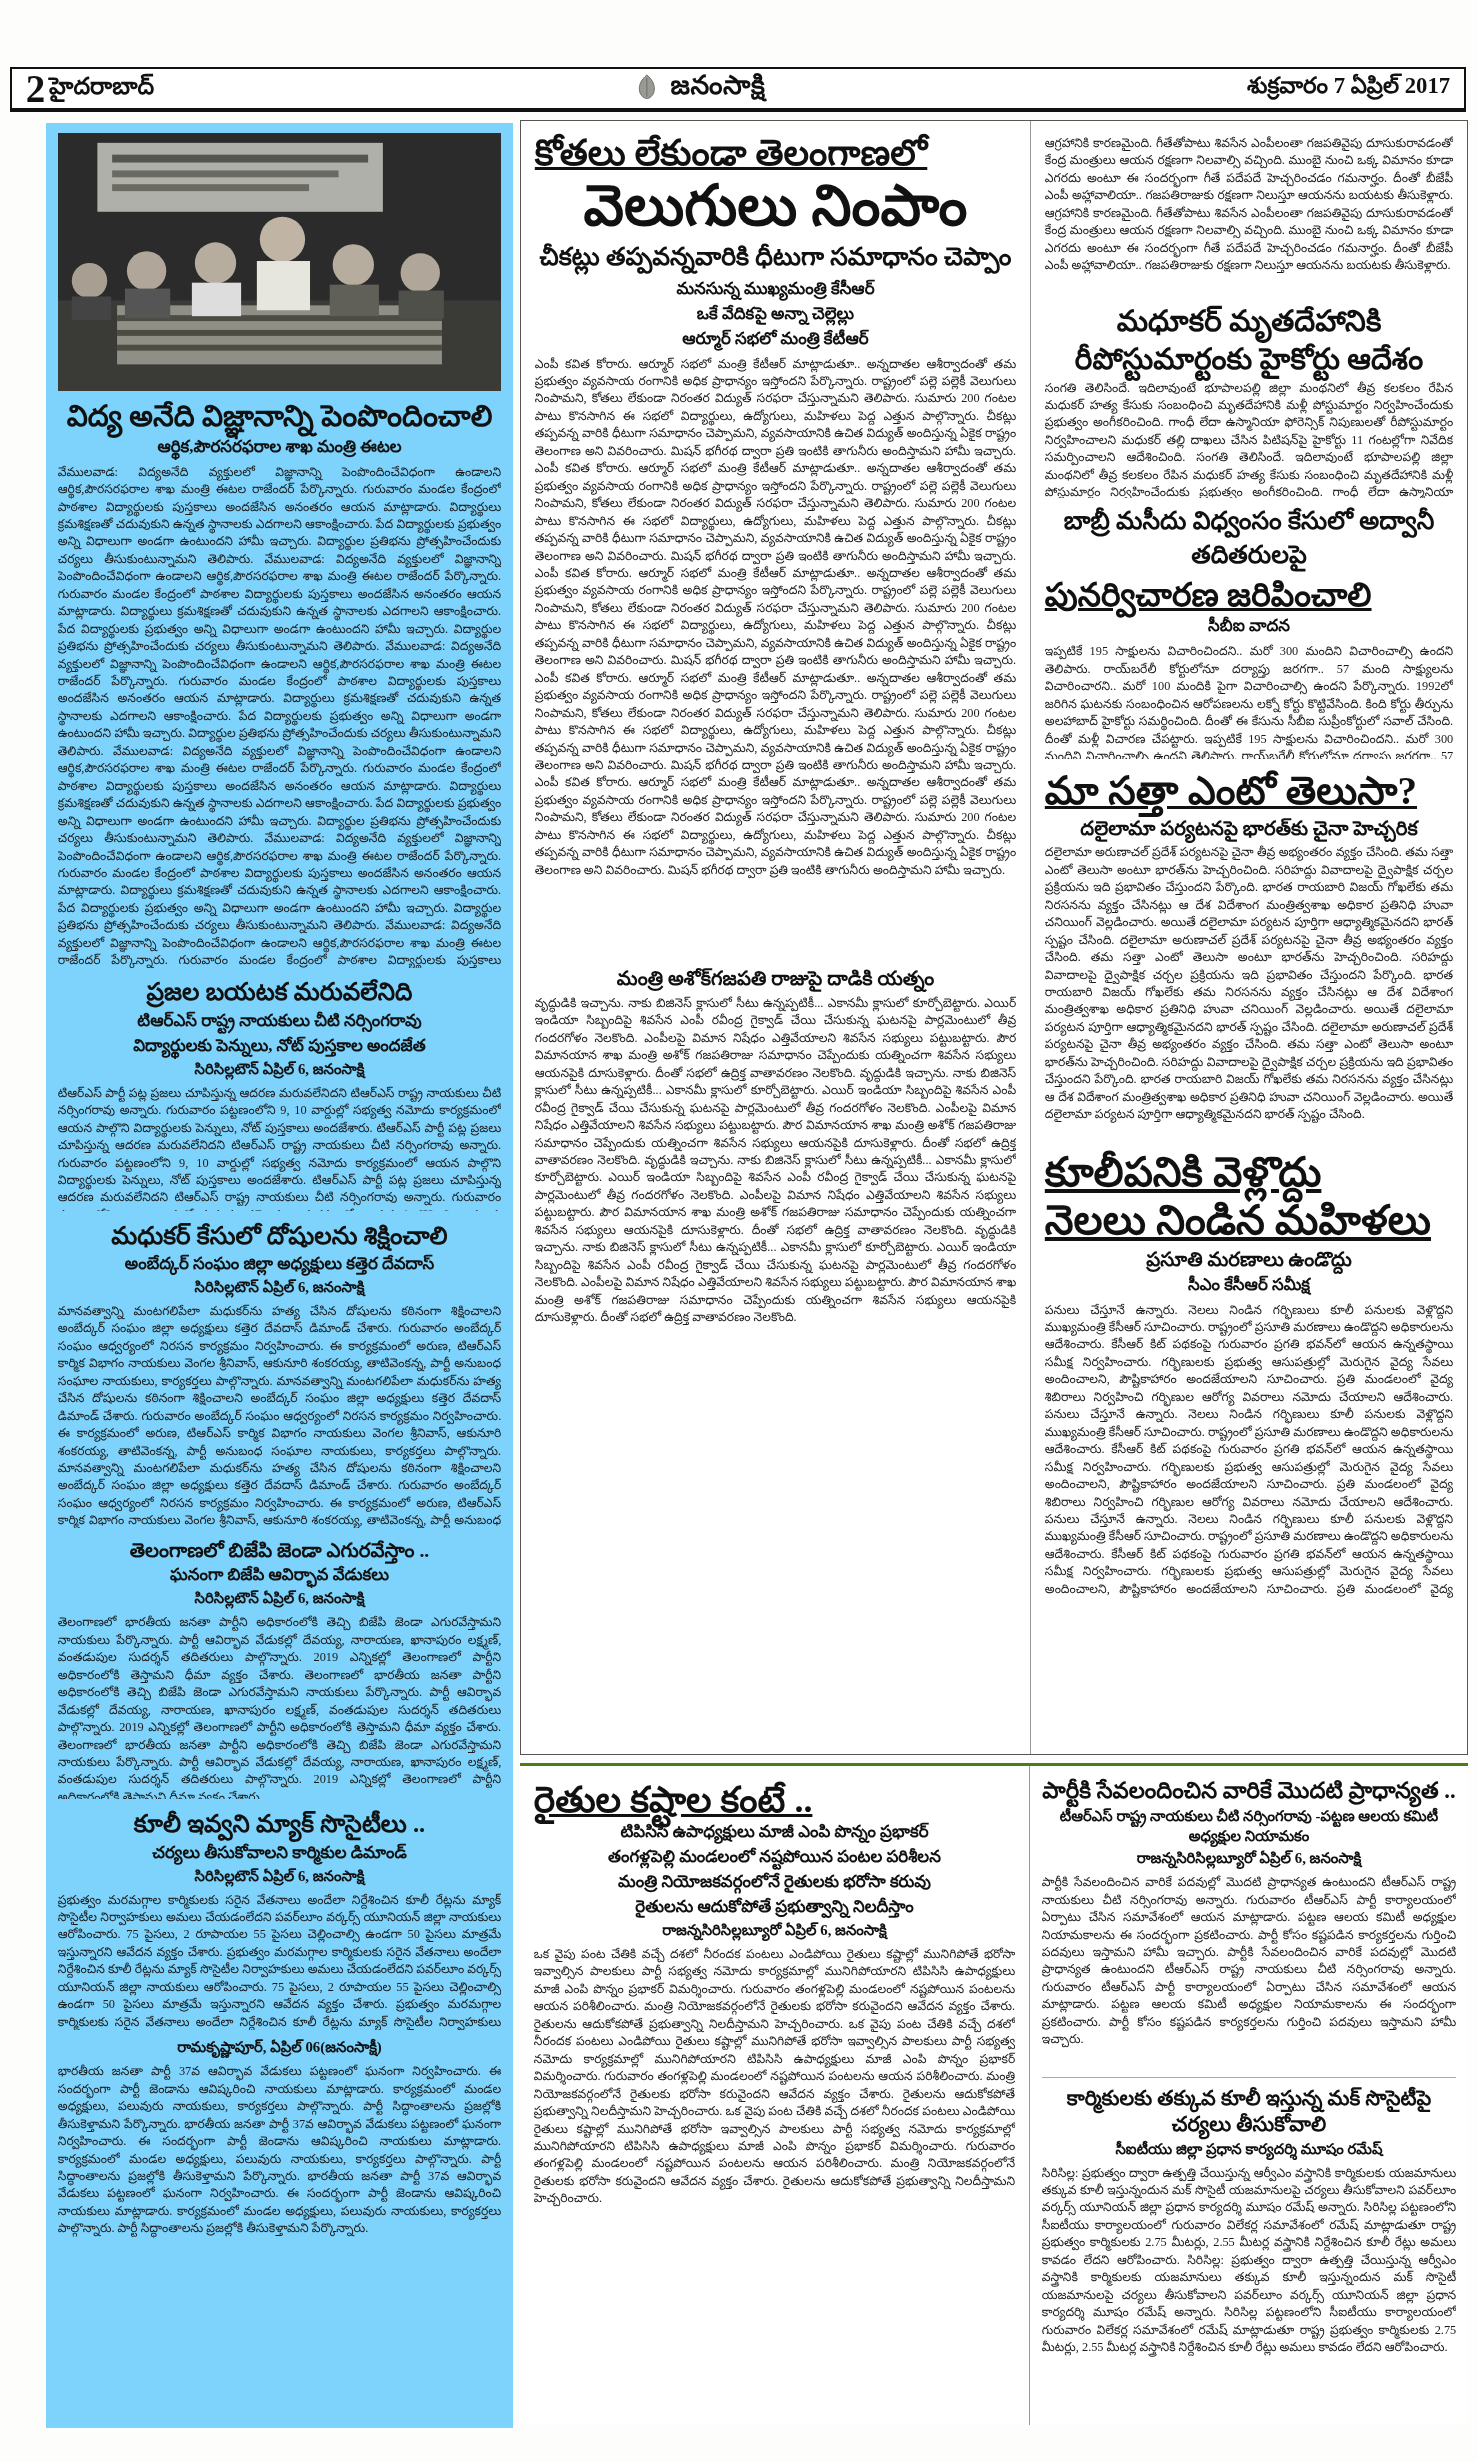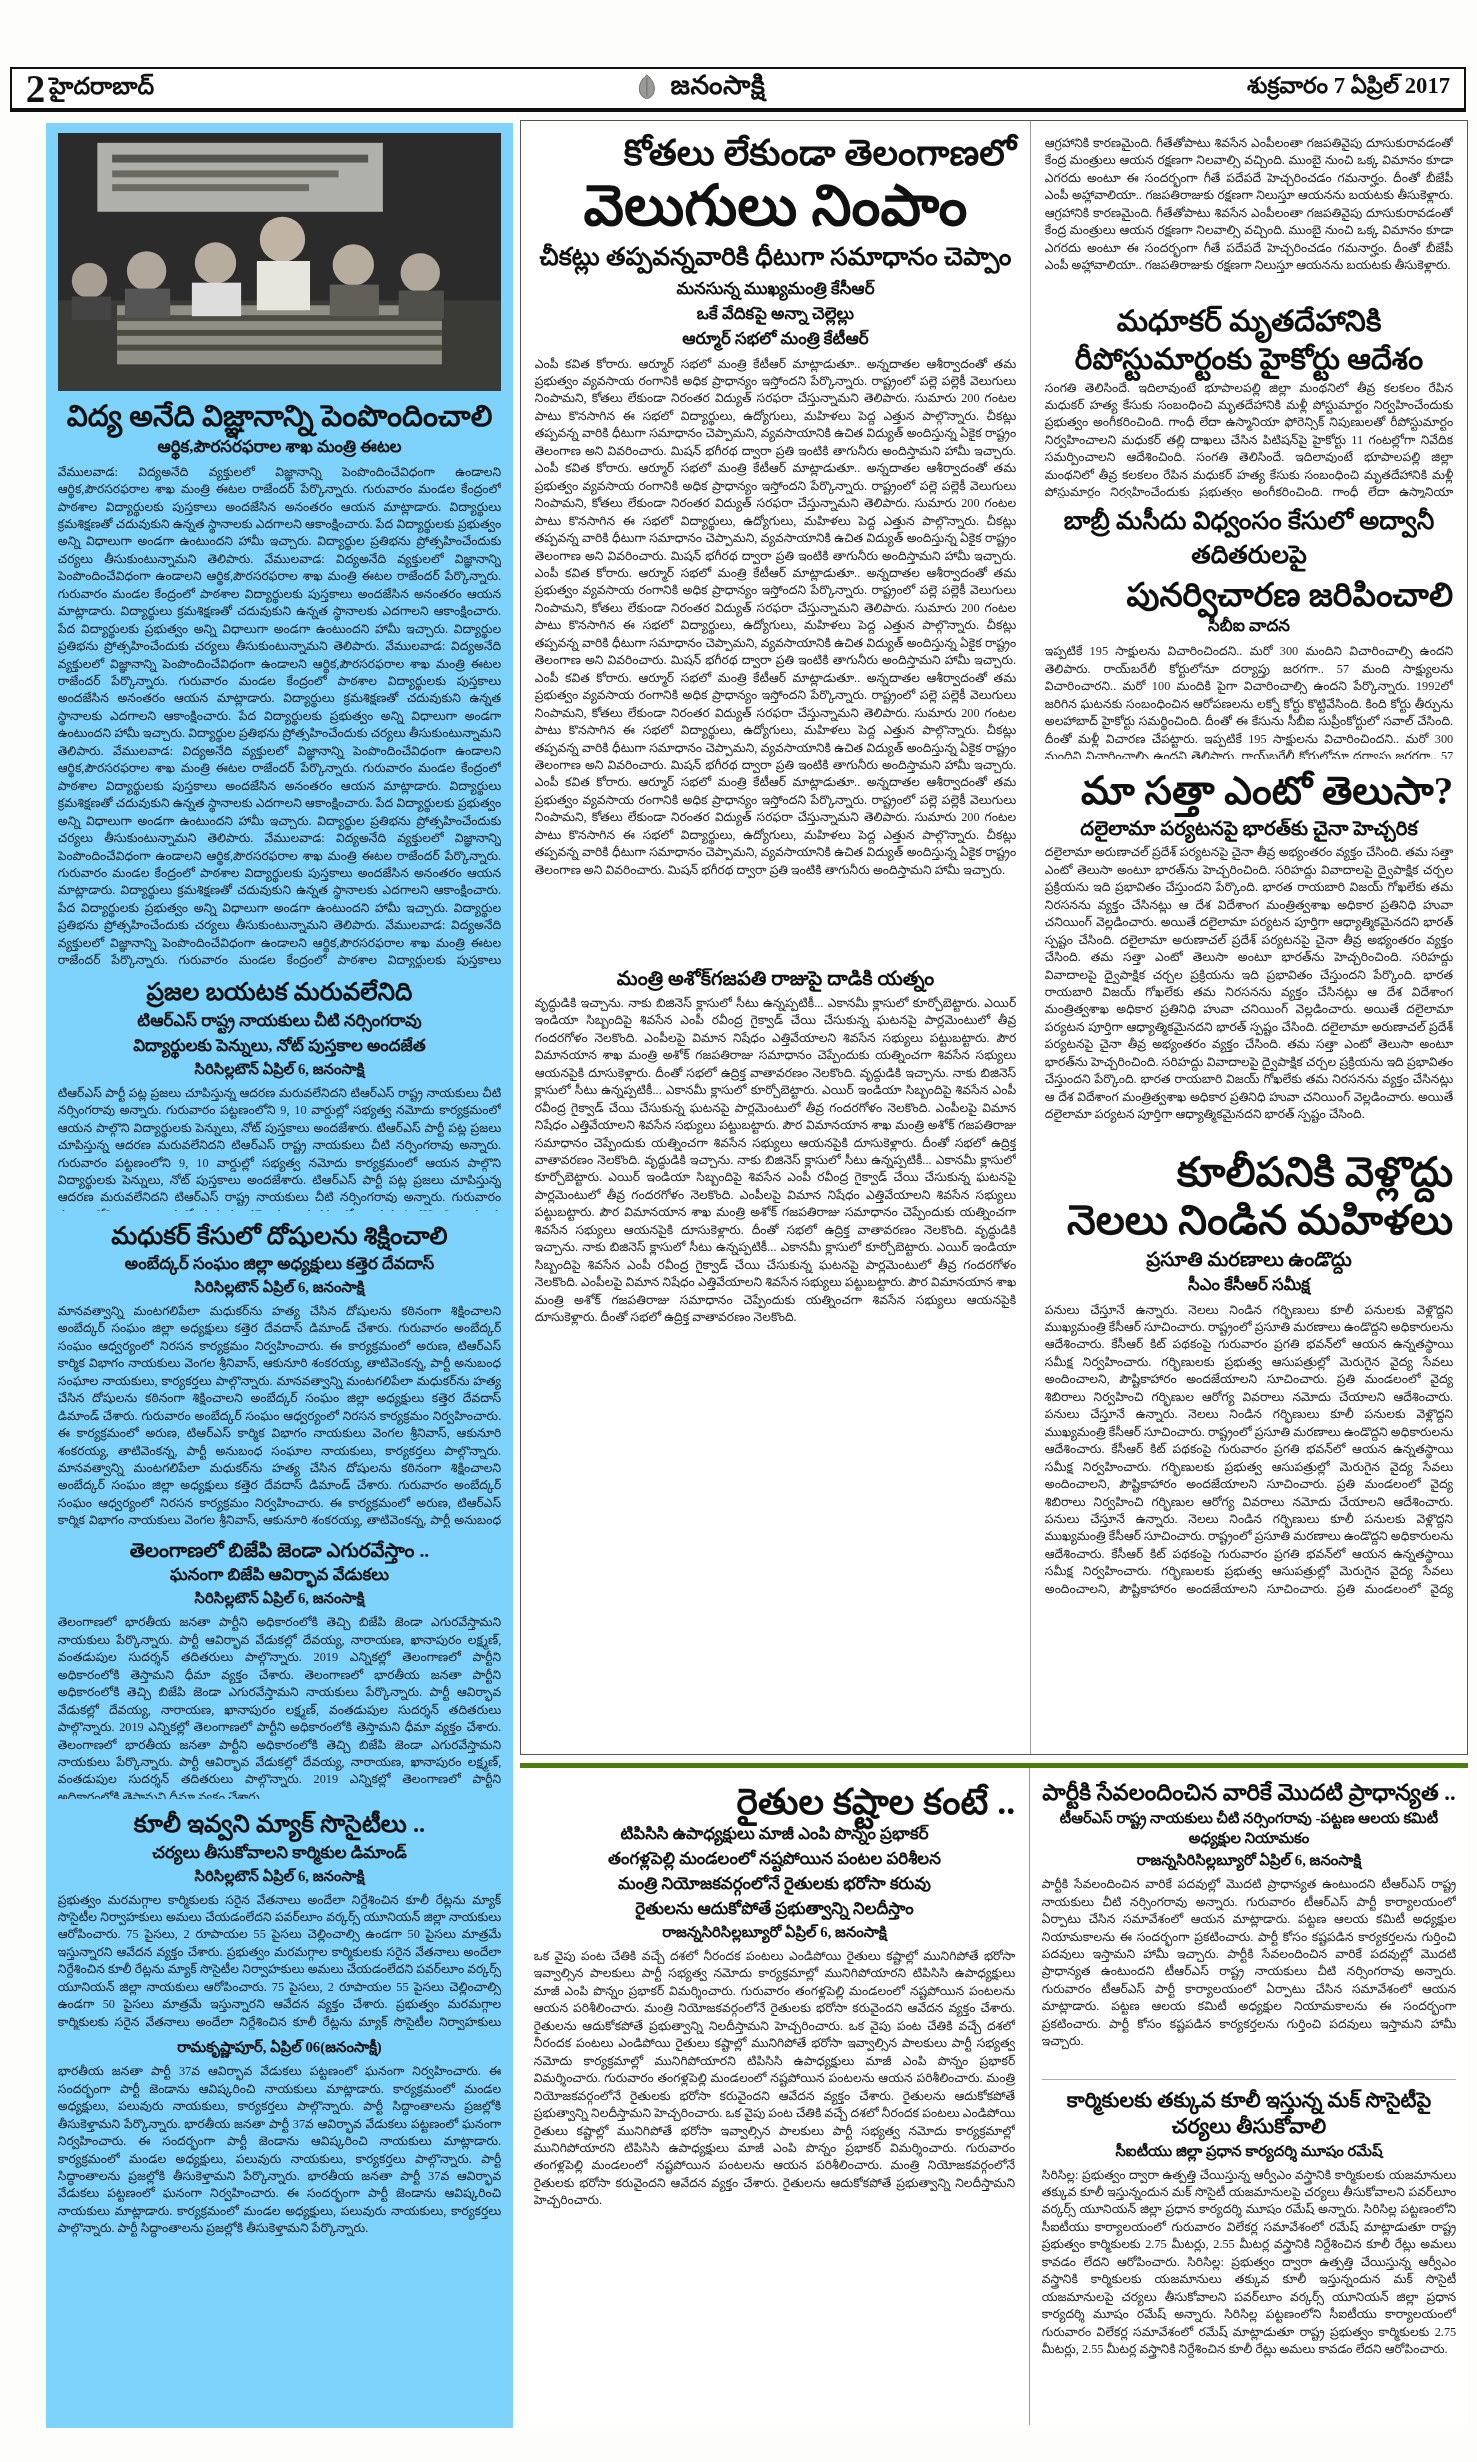--- a/index.html
+++ b/index.html
@@ -18,26 +18,26 @@
   .hdr-date{font-size:22.7px;font-weight:bold;}
   
   .leftcol{position:absolute;left:46px;top:123px;width:467px;height:2305px;
            background:#7dd3fc;padding:9.9px 11.8px;box-sizing:border-box;overflow:hidden;}
   .midbox{position:absolute;left:520px;top:120px;width:948px;height:1635px;
           border:1px solid #555;background:#fff;box-sizing:border-box;overflow:hidden;}
   .mid-divider{position:absolute;left:509px;top:0;bottom:0;width:1px;background:#999;}
   .mid-left{position:absolute;left:0;top:0;width:509px;height:100%;padding:9.9px 13.8px;box-sizing:border-box;overflow:hidden;}
   .mid-right{position:absolute;left:510px;top:0;right:0;height:100%;padding:9.9px 13.8px;box-sizing:border-box;overflow:hidden;}
   .botbox{position:absolute;left:520px;top:1763px;width:948px;height:662px;
-          border-top:5px solid #4d7c0f;background:#fff;box-sizing:border-box;overflow:hidden;}
+          border-top:3px solid #4d7c0f;background:#fff;box-sizing:border-box;overflow:hidden;}
   .bot-left{position:absolute;left:0;top:0;width:509px;height:100%;padding:11.8px 13.8px;box-sizing:border-box;overflow:hidden;}
   .bot-right{position:absolute;left:510px;top:0;right:0;height:100%;padding:7.9px 11.8px;box-sizing:border-box;overflow:hidden;}
   
   .h-xl{font-size:57px;font-weight:bold;text-align:center;line-height:1.08;margin:2px 0;}
-  .h-lg{font-size:36px;font-weight:bold;text-align:right;line-height:1.12;margin:2px 0;}
+  .h-lg{font-size:36px;font-weight:bold;text-align:left;line-height:1.12;margin:2px 0;text-decoration:underline;}
   .h-md{font-size:29.6px;font-weight:bold;text-align:center;line-height:1.15;margin:3.9px 0;}
   .h-sm{font-size:24.6px;font-weight:bold;text-align:center;line-height:1.2;margin:3.9px 0;}
   .h-xs{font-size:19.7px;font-weight:bold;text-align:center;line-height:1.25;margin:3px 0;}
   .kicker{font-size:25px;font-weight:bold;text-align:center;margin:5.9px 0 2px;}
   .sub{font-size:16.7px;font-weight:bold;text-align:center;margin:2px 0;}
   .dateline{font-size:14.8px;font-weight:bold;text-align:center;margin:2px 0 3.9px;}
   .body{font-size:12.3px;line-height:1.42;text-align:justify;overflow:hidden;margin-top:3.9px;color:#1a1a1a;}
   .art{margin-bottom:9.9px;}
   .rule{border:none;border-top:1px solid #aaa;margin:7.9px 0;}
   

